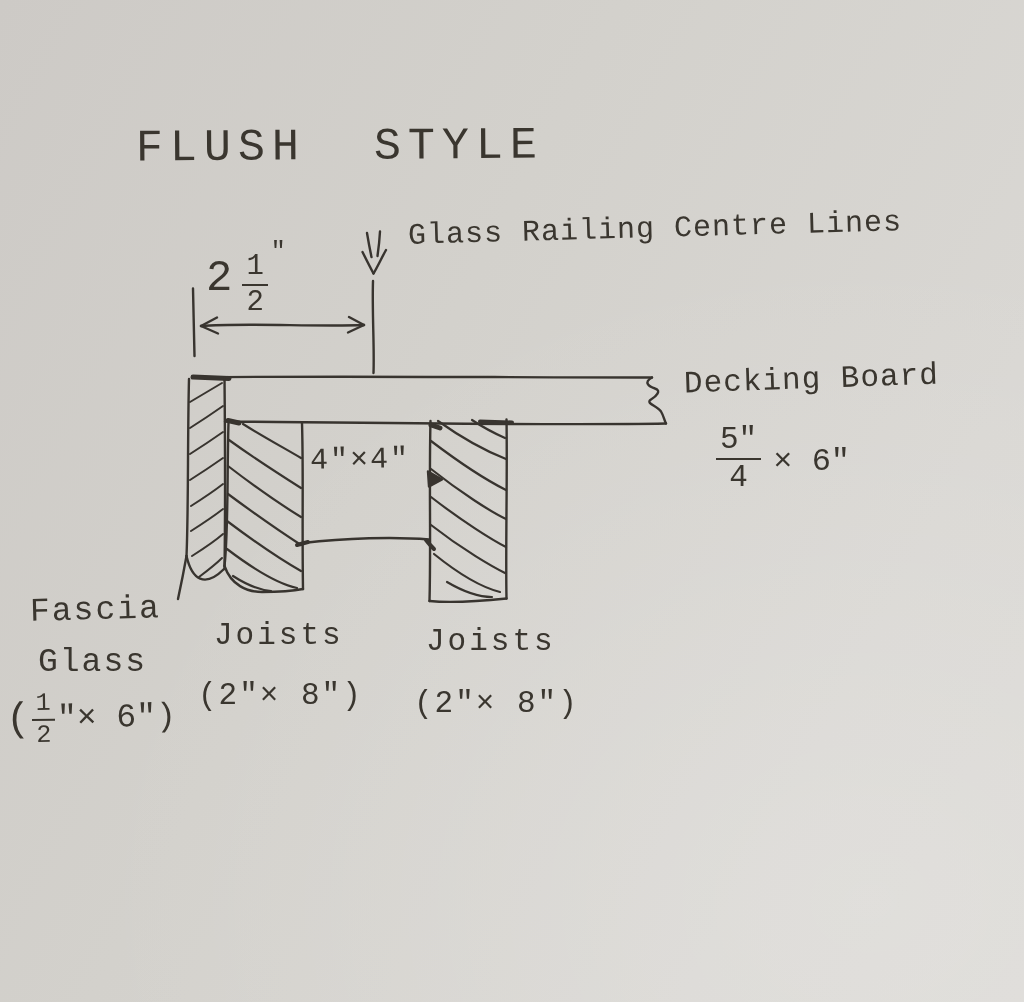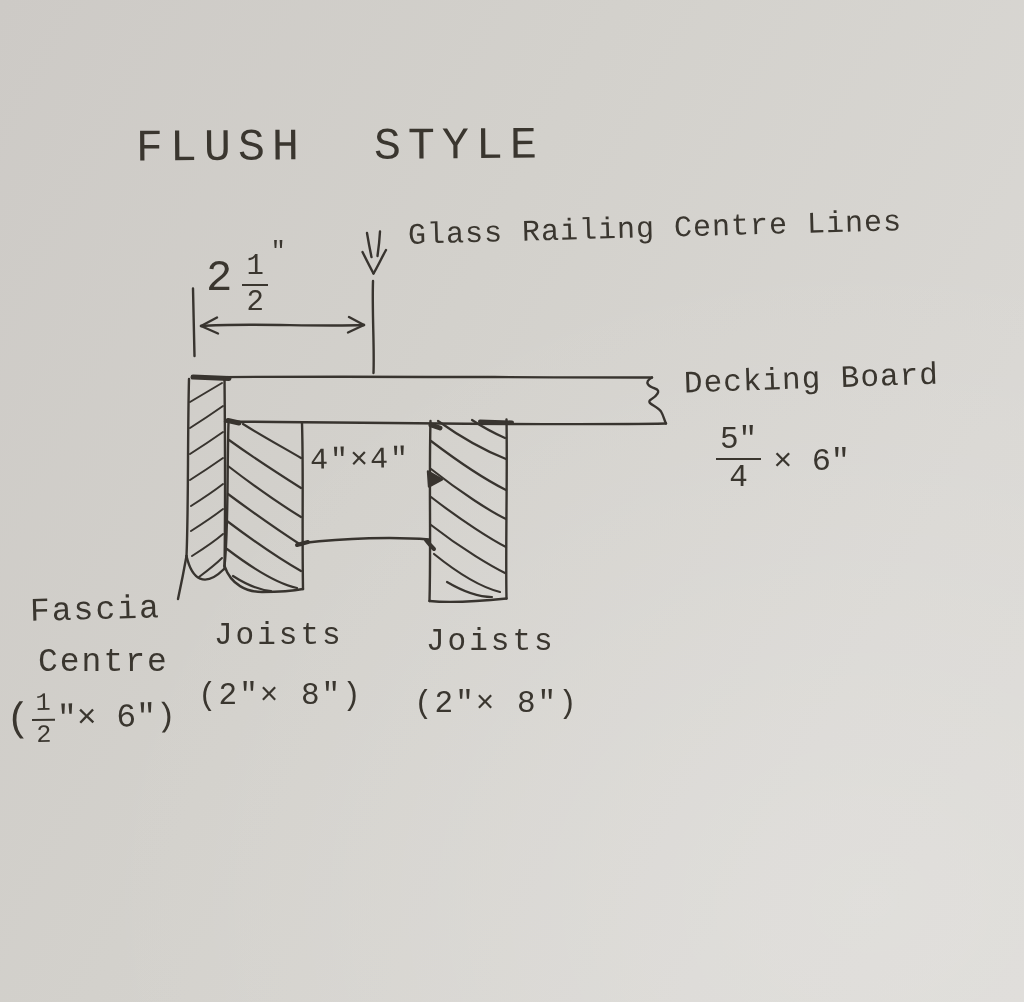--- a/index.html
+++ b/index.html
@@ -161,21 +161,21 @@
     <span class="frac">
       <span class="num"><span>5</span><span>″</span></span>
       <span class="den">4</span>
     </span>
     <span class="suffix">× 6″</span>
   </div>
 
   <div class="label post">4″×4″</div>
 
   <div class="label fascia1">Fascia</div>
-  <div class="label fascia2">Centre</div>
+  <div class="label fascia2">Glass</div>
 
   <div class="label fascia-size">
     <span class="paren">(</span>
     <span class="frac">
       <span class="num">1</span>
       <span class="den">2</span>
     </span>
     <span class="suffix">″× 6″)</span>
   </div>
 

